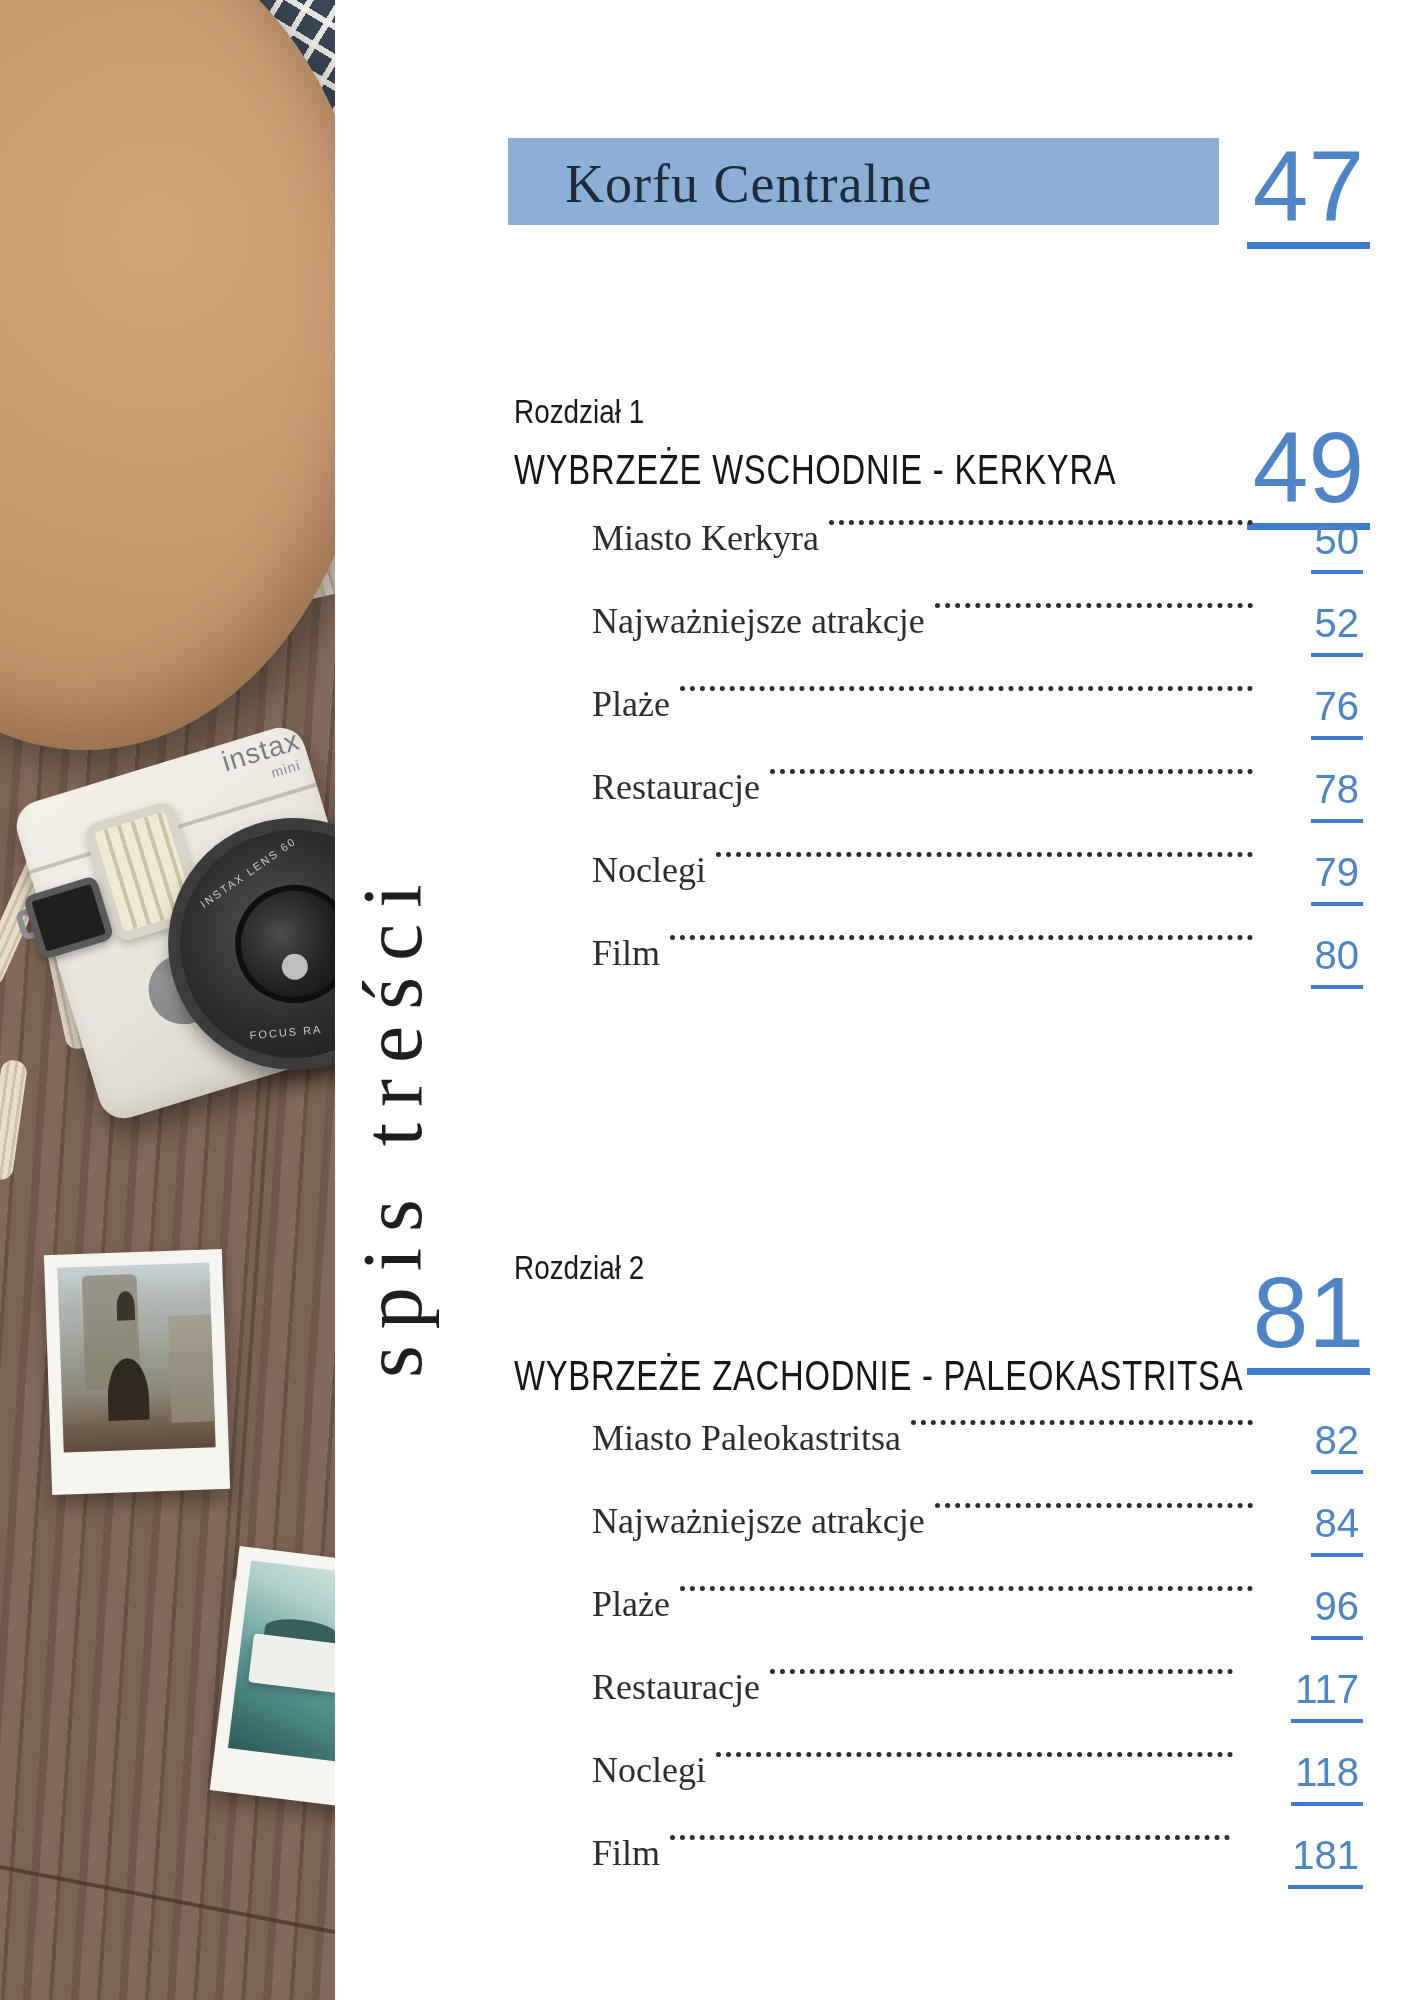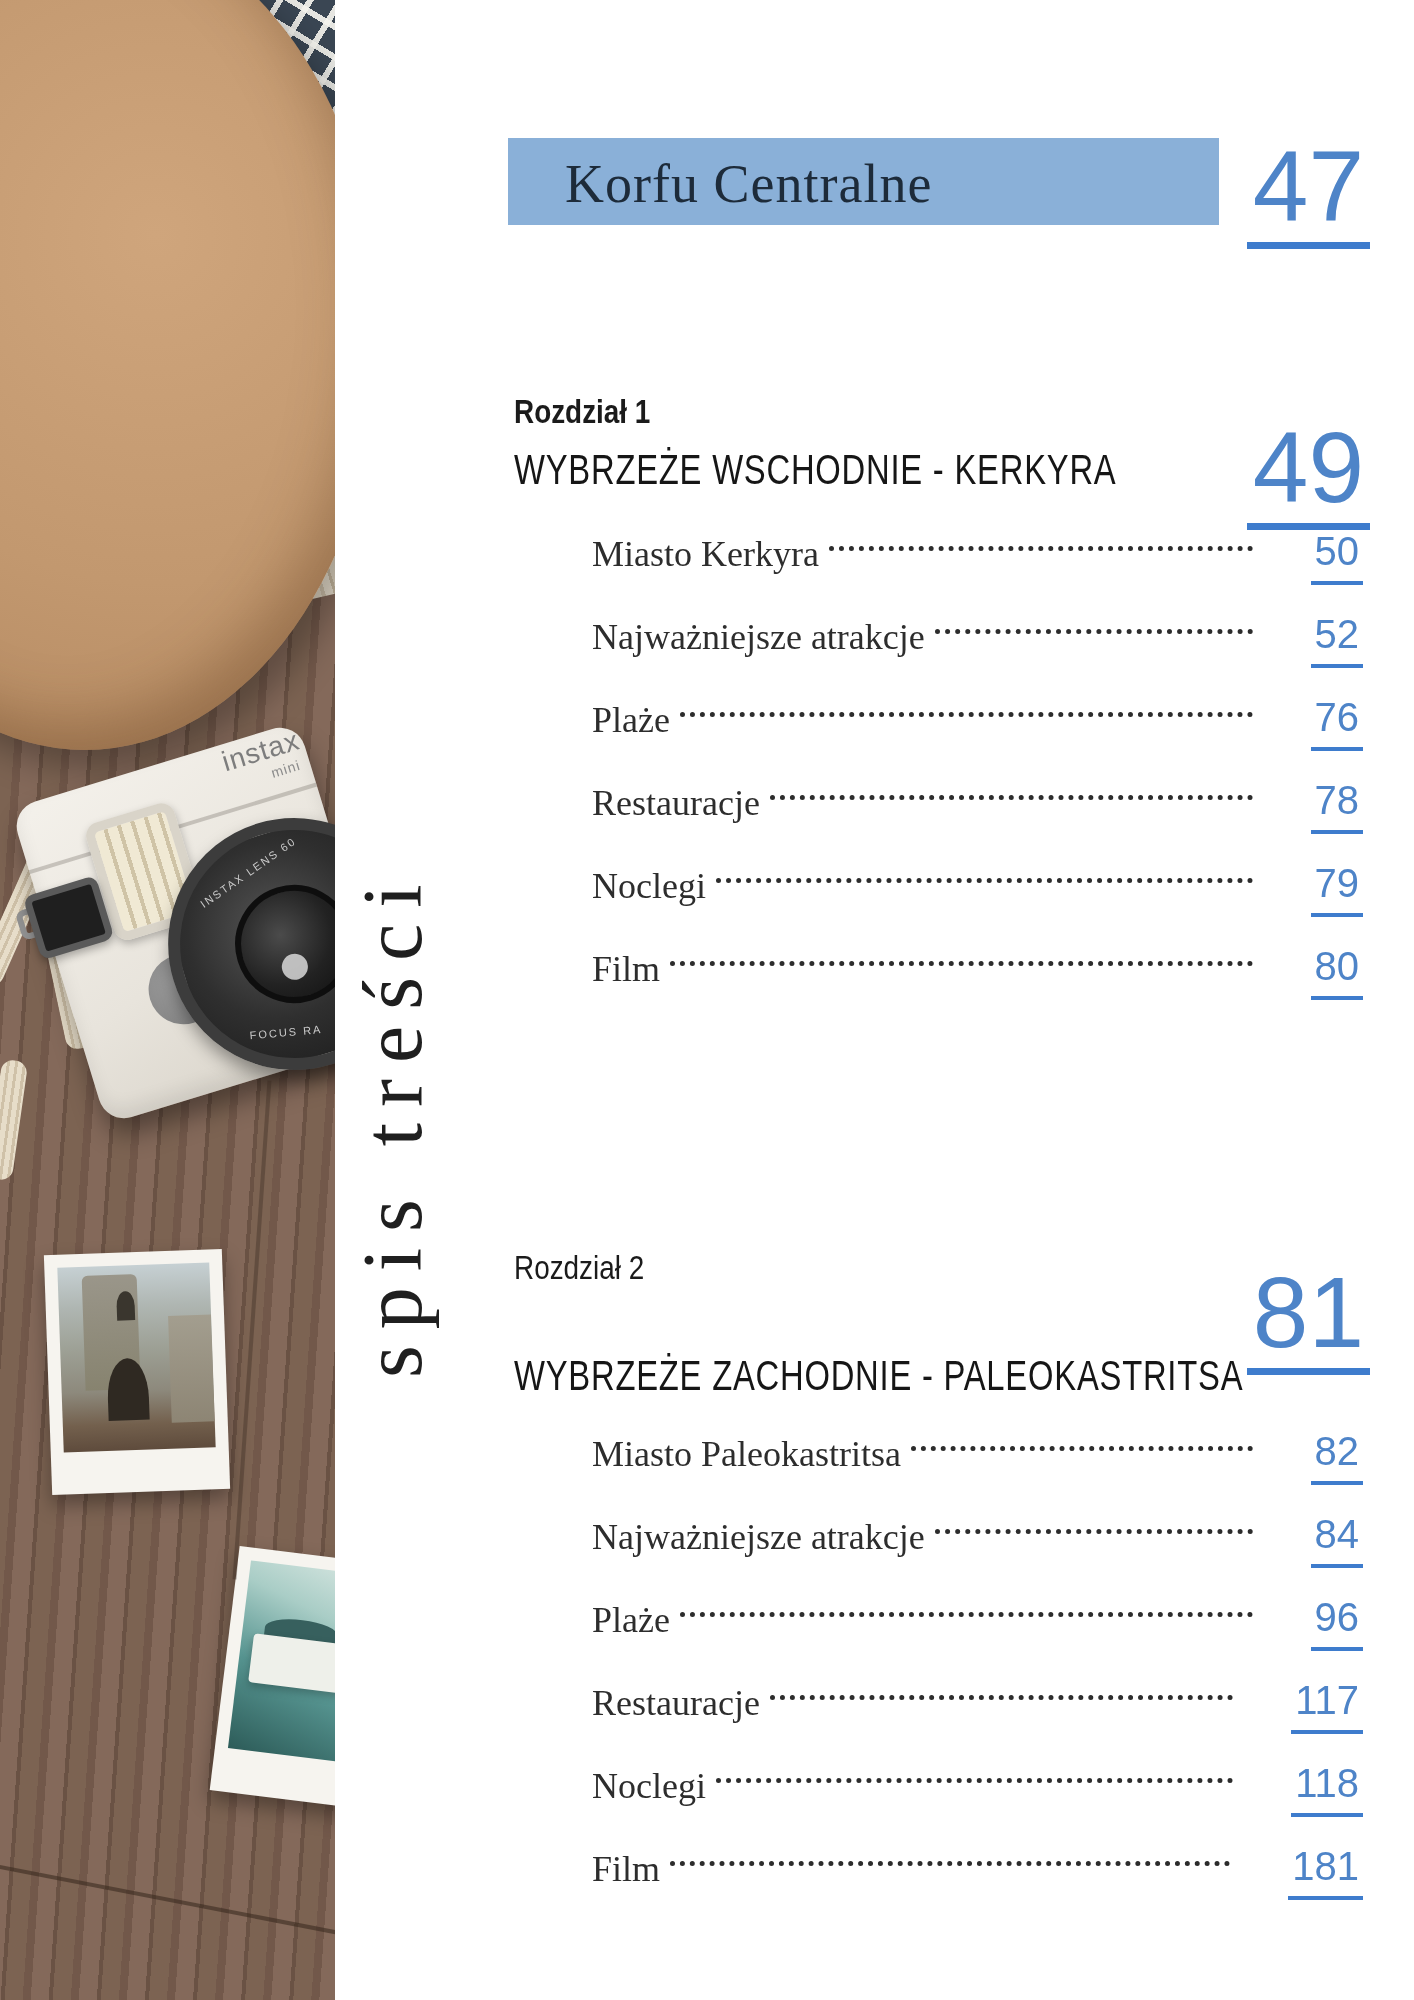--- a/index.html
+++ b/index.html
@@ -117,31 +117,31 @@
   .part-title { font-family:"Liberation Serif", serif; font-size:54px; color:#1d2b3a;
     letter-spacing:1px; }
 
   .big-page { position:absolute; font-size:100px; line-height:1; font-weight:300;
     color:#4e84c8; border-bottom:7px solid #3e7ccd; padding:0 6px 6px 6px; }
   .big-page-47 { top:136px;  right:44px; }
   .big-page-49 { top:417px;  right:44px; }
   .big-page-81 { top:1262px; right:44px; }
 
   .chapter-label { position:absolute; left:514px; font-size:34px; color:#1b1b1b; }
-  .chapter-label-1 { top:392px;font-weight:bold; }
+  .chapter-label-1 { top:392px; }
   .chapter-label-2 { top:1248px; }
   .chapter-title { position:absolute; left:514px; font-size:42px; color:#161616;
     letter-spacing:1px; }
   .chapter-title-1 { top:446px; }
   .chapter-title-2 { top:1352px; }
 
   .entries { position:absolute; left:592px; width:771px; }
   .entries-1 { top:520px; }
   .entries-2 { top:1420px; }
-  .entry { height:83px; display:flex; align-items:center; }
+  .entry { height:83px; display:flex; align-items:flex-start; }
   .entry-label { font-family:"Liberation Serif", serif; font-size:36px; color:#2d2d2d;
     line-height:1; padding-bottom:16px; white-space:nowrap; }
   .leader { flex:1 1 auto; margin-left:10px; margin-bottom:26px;
     border-bottom:5px dotted #2c2c2c; min-width:30px; }
   .entry-page { font-size:40px; line-height:1; font-weight:300; color:#4e84c8;
     border-bottom:4px solid #3e7ccd; padding:0 4px 6px 4px; margin-left:58px;
     padding-bottom:10px; margin-bottom:8px; cursor:pointer; }
 </style>
 </head>
 <body>

